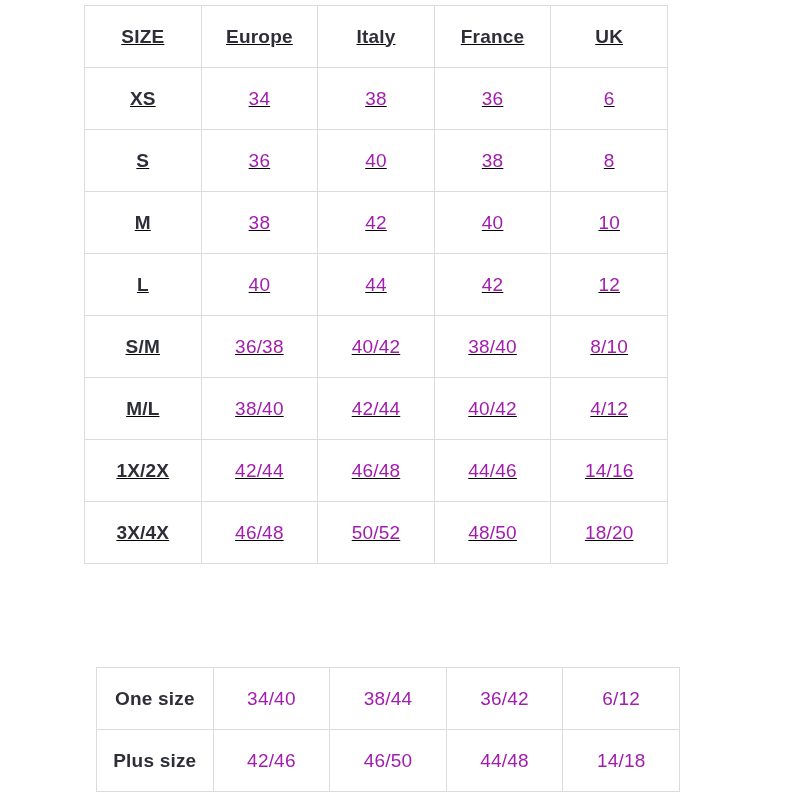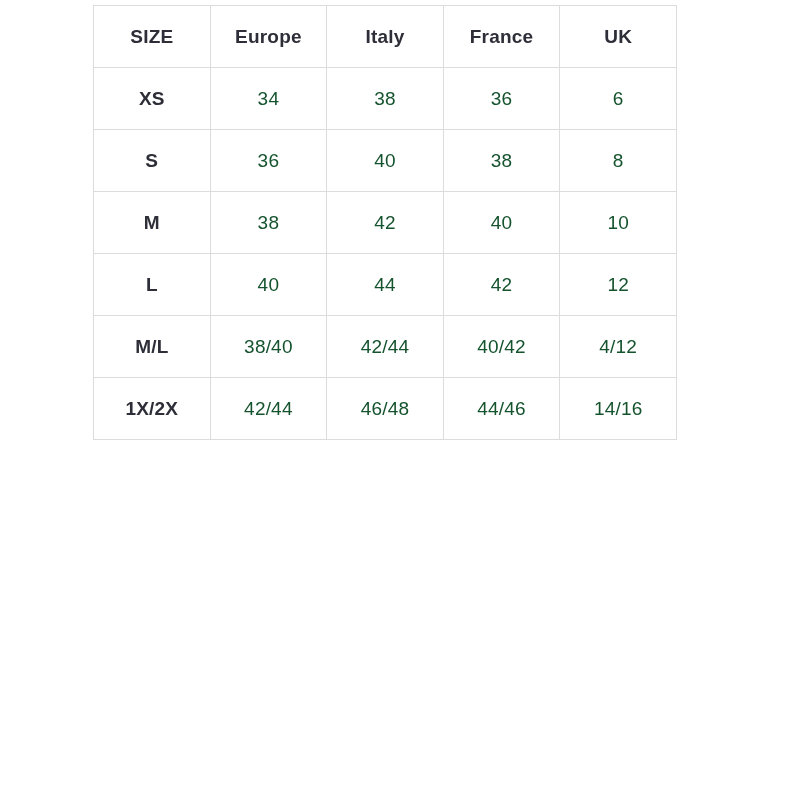--- a/index.html
+++ b/index.html
@@ -21,34 +21,35 @@
   }
   table.size-table td,
   table.size-table th {
     border: 1px solid #dcdcdc;
     width: 20%;
     height: 61px;
     text-align: center;
     vertical-align: middle;
     font-size: 19px;
     letter-spacing: 0.2px;
-    color: #14532d;
+    color: #a21caf;
     font-weight: 400;
     padding: 0;
     background: #ffffff;
   }
   table.size-table th,
   table.size-table td.label-cell {
     font-weight: 700;
     color: #2e2e38;
   }
   .table-main {
     position: absolute;
-    left: 93px;
+    left: 84px;
     top: 5px;
+    text-decoration: underline;
   }
   .table-special {
     position: absolute;
     left: 96px;
     top: 667px;
   }
 </style>
 </head>
 <body>
 
@@ -87,30 +88,62 @@
         <td>10</td>
       </tr>
       <tr>
         <td class="label-cell">L</td>
         <td>40</td>
         <td>44</td>
         <td>42</td>
         <td>12</td>
       </tr>
       <tr>
+        <td class="label-cell">S/M</td>
+        <td>36/38</td>
+        <td>40/42</td>
+        <td>38/40</td>
+        <td>8/10</td>
+      </tr>
+      <tr>
         <td class="label-cell">M/L</td>
         <td>38/40</td>
         <td>42/44</td>
         <td>40/42</td>
         <td>4/12</td>
       </tr>
       <tr>
         <td class="label-cell">1X/2X</td>
         <td>42/44</td>
         <td>46/48</td>
         <td>44/46</td>
         <td>14/16</td>
       </tr>
+      <tr>
+        <td class="label-cell">3X/4X</td>
+        <td>46/48</td>
+        <td>50/52</td>
+        <td>48/50</td>
+        <td>18/20</td>
+      </tr>
     </tbody>
   </table>
 
+  <table class="size-table table-special">
+    <tbody>
+      <tr>
+        <td class="label-cell">One size</td>
+        <td>34/40</td>
+        <td>38/44</td>
+        <td>36/42</td>
+        <td>6/12</td>
+      </tr>
+      <tr>
+        <td class="label-cell">Plus size</td>
+        <td>42/46</td>
+        <td>46/50</td>
+        <td>44/48</td>
+        <td>14/18</td>
+      </tr>
+    </tbody>
+  </table>
 
 </div>
 
 </body></html>

